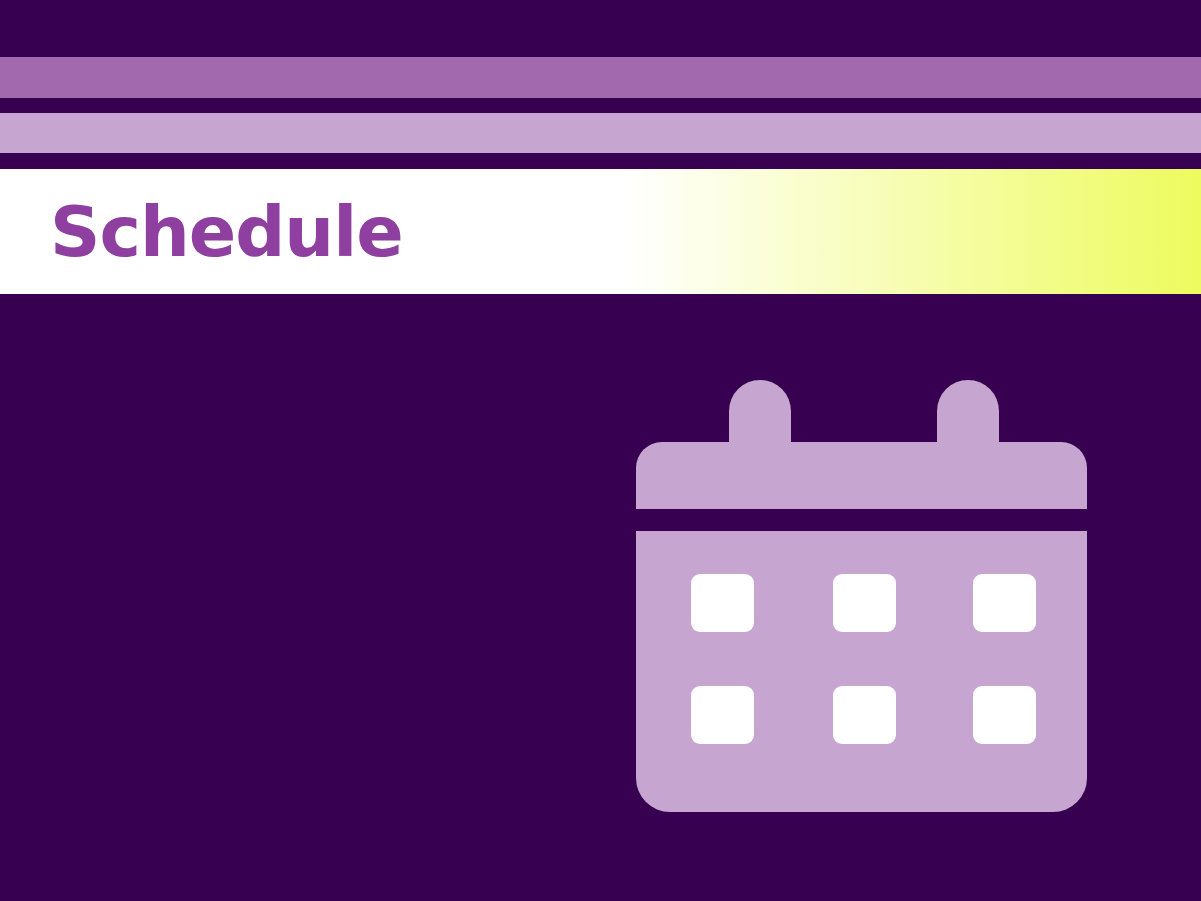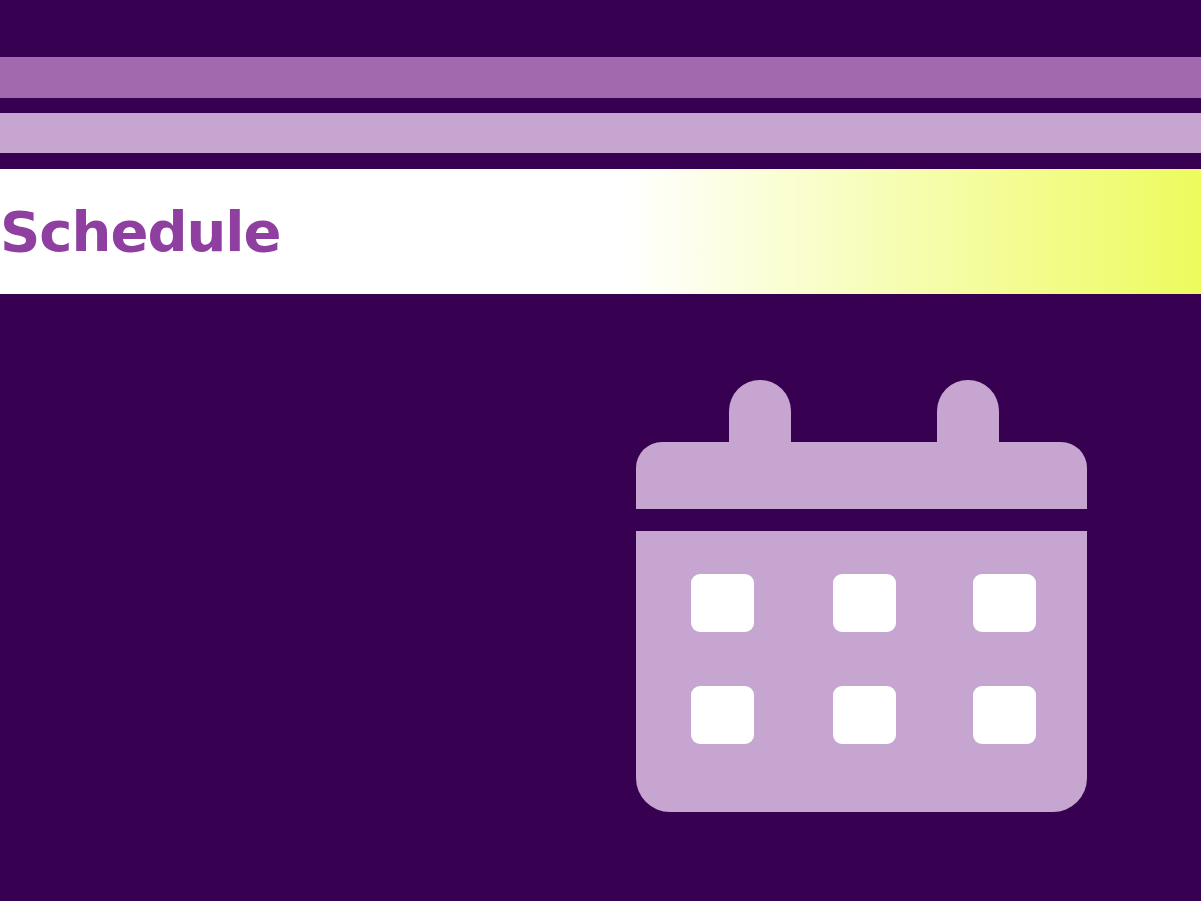--- a/index.html
+++ b/index.html
@@ -39,22 +39,23 @@
     position: absolute;
     left: 0;
     top: 169px;
     width: 1201px;
     height: 125px;
     display: flex;
     align-items: center;
   }
   #page-title {
     margin: 0;
+    padding-left: 50px;
     font-family: "DejaVu Sans", "Liberation Sans", sans-serif;
-    font-size: 56px;
+    font-size: 70px;
     font-weight: 700;
     line-height: 1;
     letter-spacing: -1px;
     white-space: nowrap;
   }
 
   
   #calendar-illustration {
     position: absolute;
     left: 636px;

